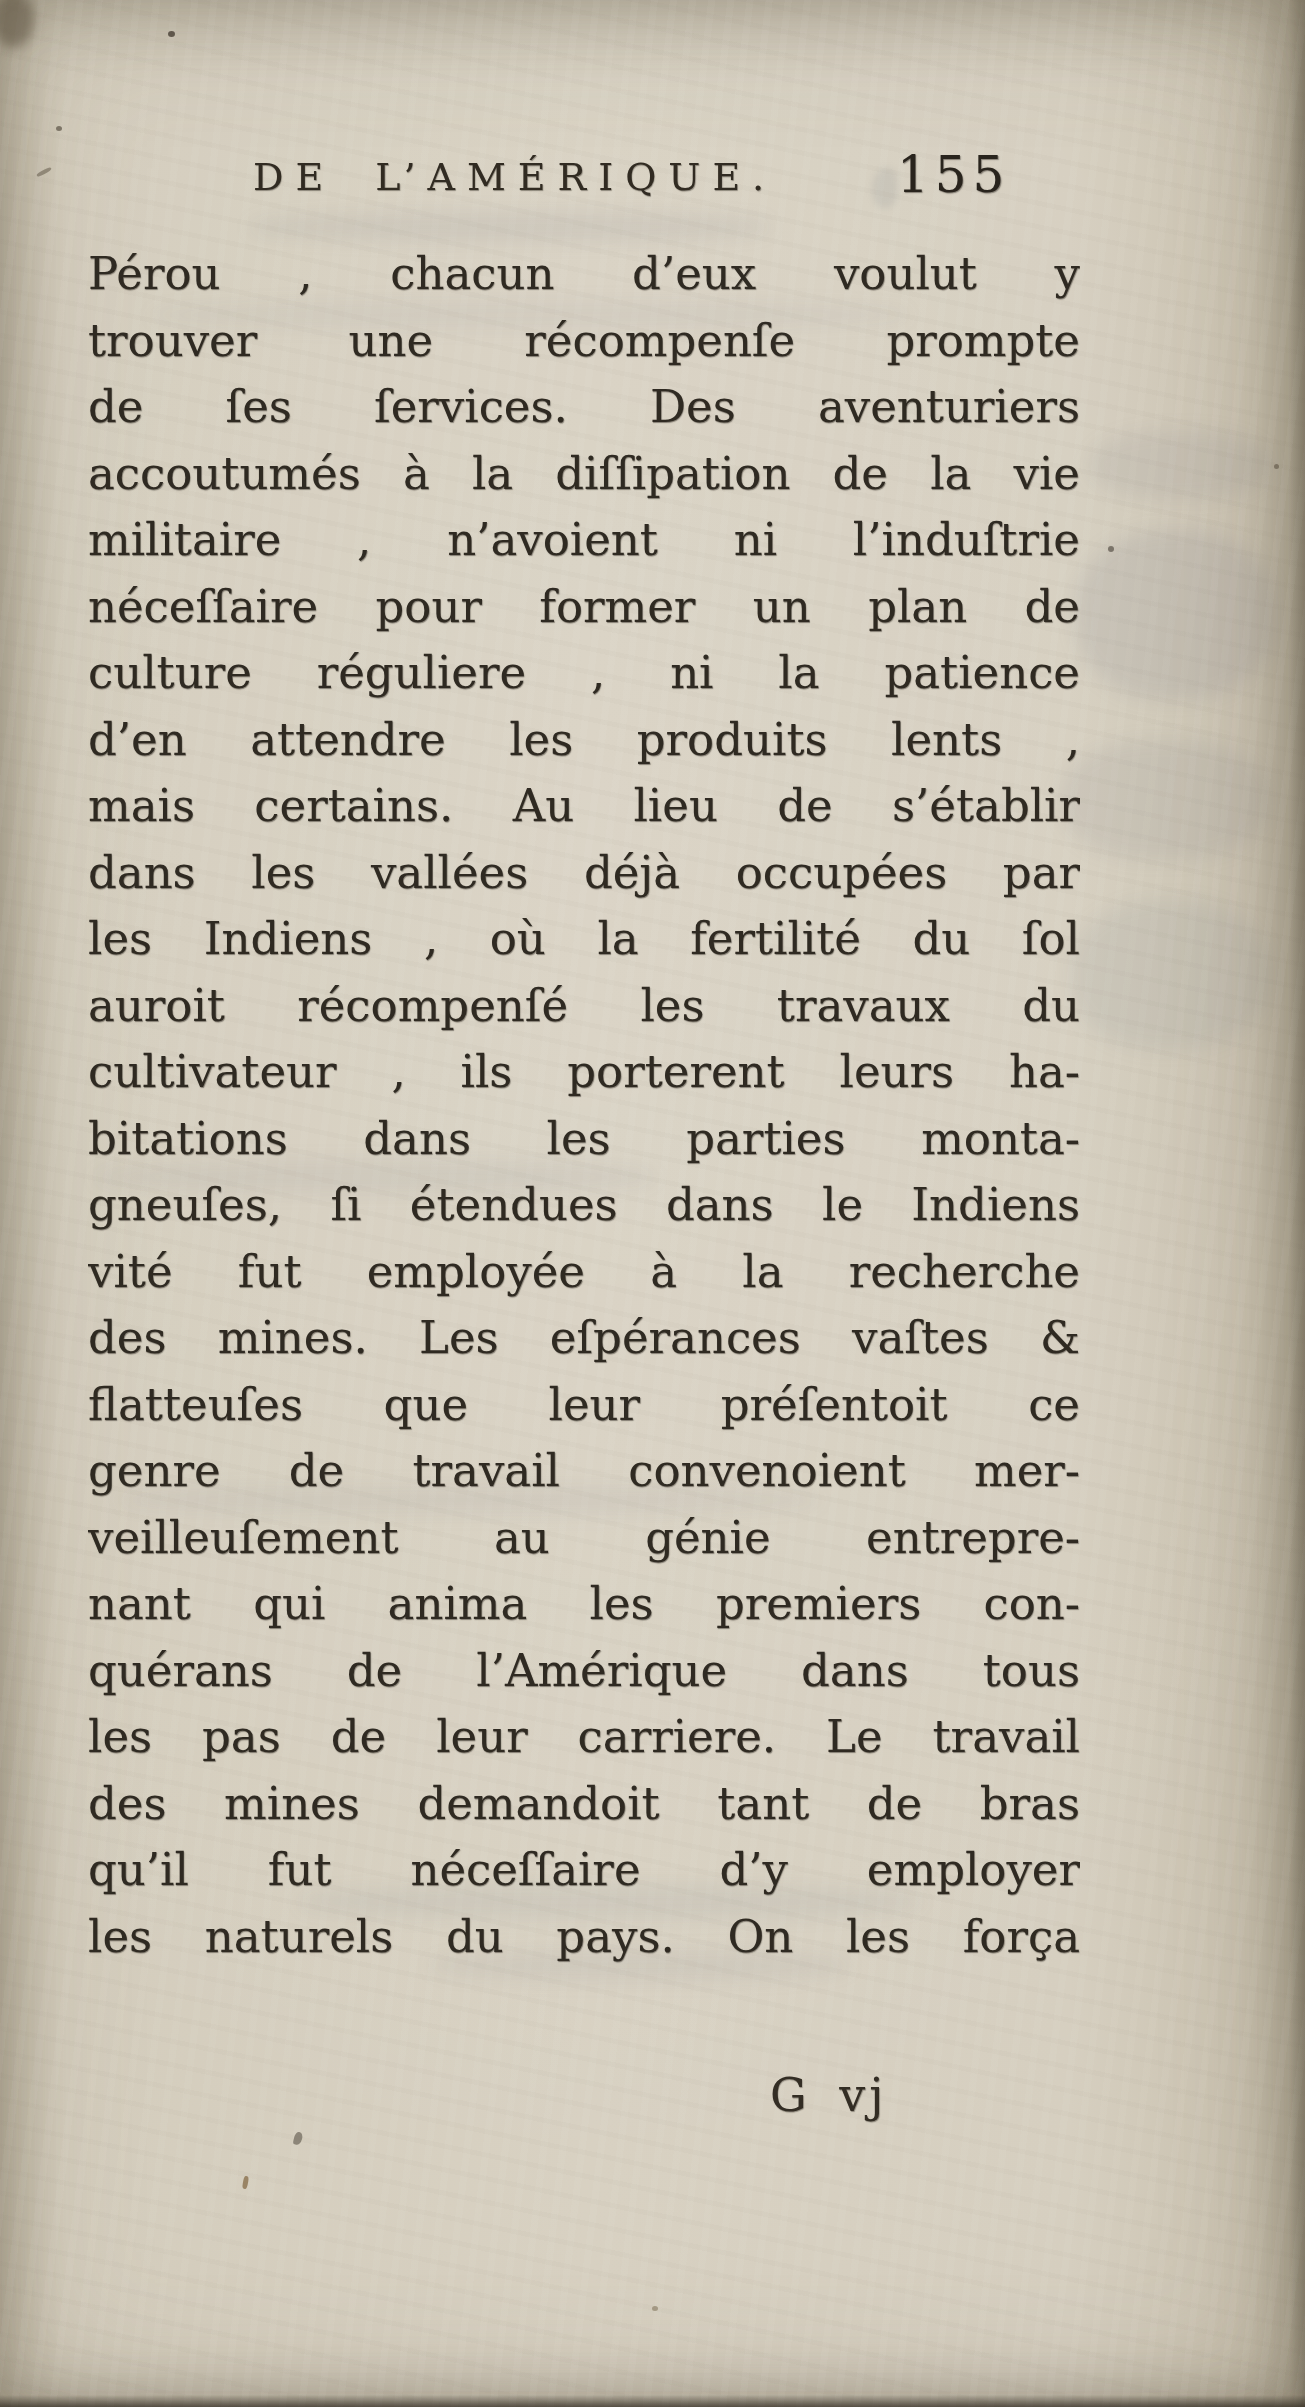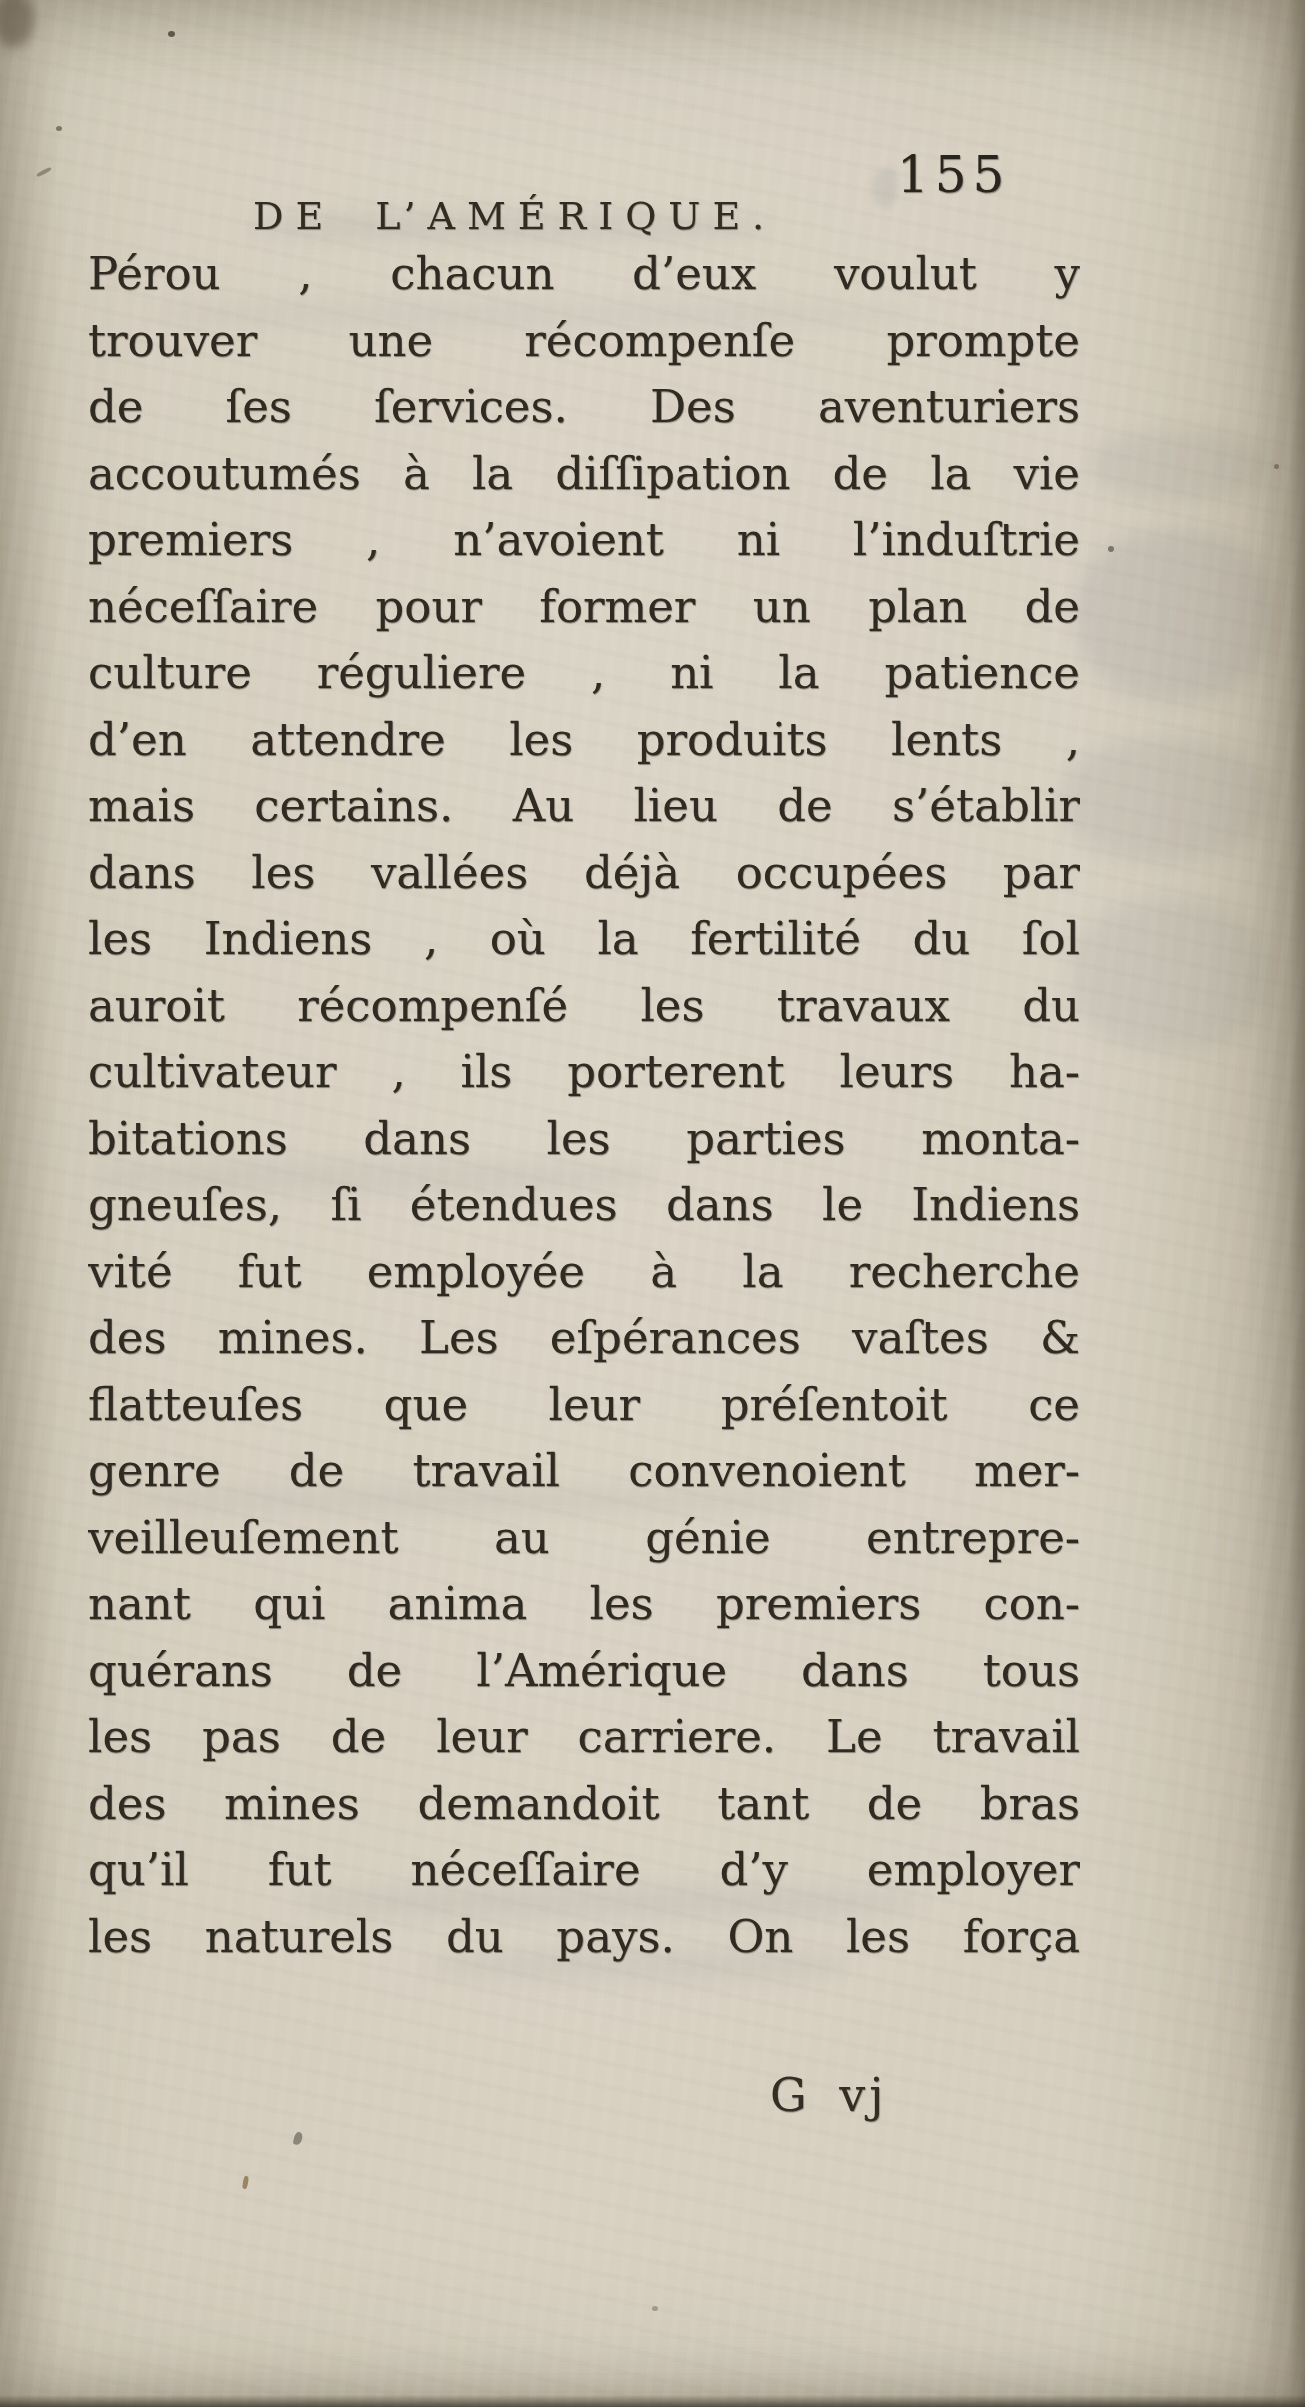--- a/index.html
+++ b/index.html
@@ -24,21 +24,20 @@
       repeating-linear-gradient(97deg, rgba(255,255,255,0.035) 0 7px, rgba(0,0,0,0) 7px 19px),
       repeating-linear-gradient(12deg, rgba(110,100,85,0.028) 0 5px, rgba(0,0,0,0) 5px 23px);
   }
   .header-title{
     position:absolute;left:253px;top:158px;
     font-size:38px;line-height:1;
     letter-spacing:12px;word-spacing:16px;
     color:#312b22;
     text-shadow:0.6px 0.8px 1px rgba(49,43,34,0.45);
     white-space:nowrap;
-    margin-top:39px;
   }
   .page-number{
     position:absolute;left:897px;top:150px;
     font-size:50px;line-height:1;
     letter-spacing:6px;
     color:#29241d;
     text-shadow:0.8px 1px 1.2px rgba(41,36,29,0.5);
   }
   #text-block{
     position:absolute;left:88px;top:241px;width:992px;
@@ -121,21 +120,21 @@
   <div class="fleck f9"></div>
 
   <div class="header-title">DE L’AMÉRIQUE.</div>
   <div class="page-number">155</div>
 
   <div id="text-block">
       <div class="line">Pérou , chacun d’eux voulut y</div>
       <div class="line">trouver une récompenſe prompte</div>
       <div class="line">de ſes ſervices. Des aventuriers</div>
       <div class="line">accoutumés à la diſſipation de la vie</div>
-      <div class="line">premiers , n’avoient ni l’induſtrie</div>
+      <div class="line">militaire , n’avoient ni l’induſtrie</div>
       <div class="line">néceſſaire pour former un plan de</div>
       <div class="line">culture réguliere , ni la patience</div>
       <div class="line">d’en attendre les produits lents ,</div>
       <div class="line">mais certains. Au lieu de s’établir</div>
       <div class="line">dans les vallées déjà occupées par</div>
       <div class="line">les Indiens , où la fertilité du ſol</div>
       <div class="line">auroit récompenſé les travaux du</div>
       <div class="line">cultivateur , ils porterent leurs ha-</div>
       <div class="line">bitations dans les parties monta-</div>
       <div class="line">gneuſes, ſi étendues dans le Indiens</div>

